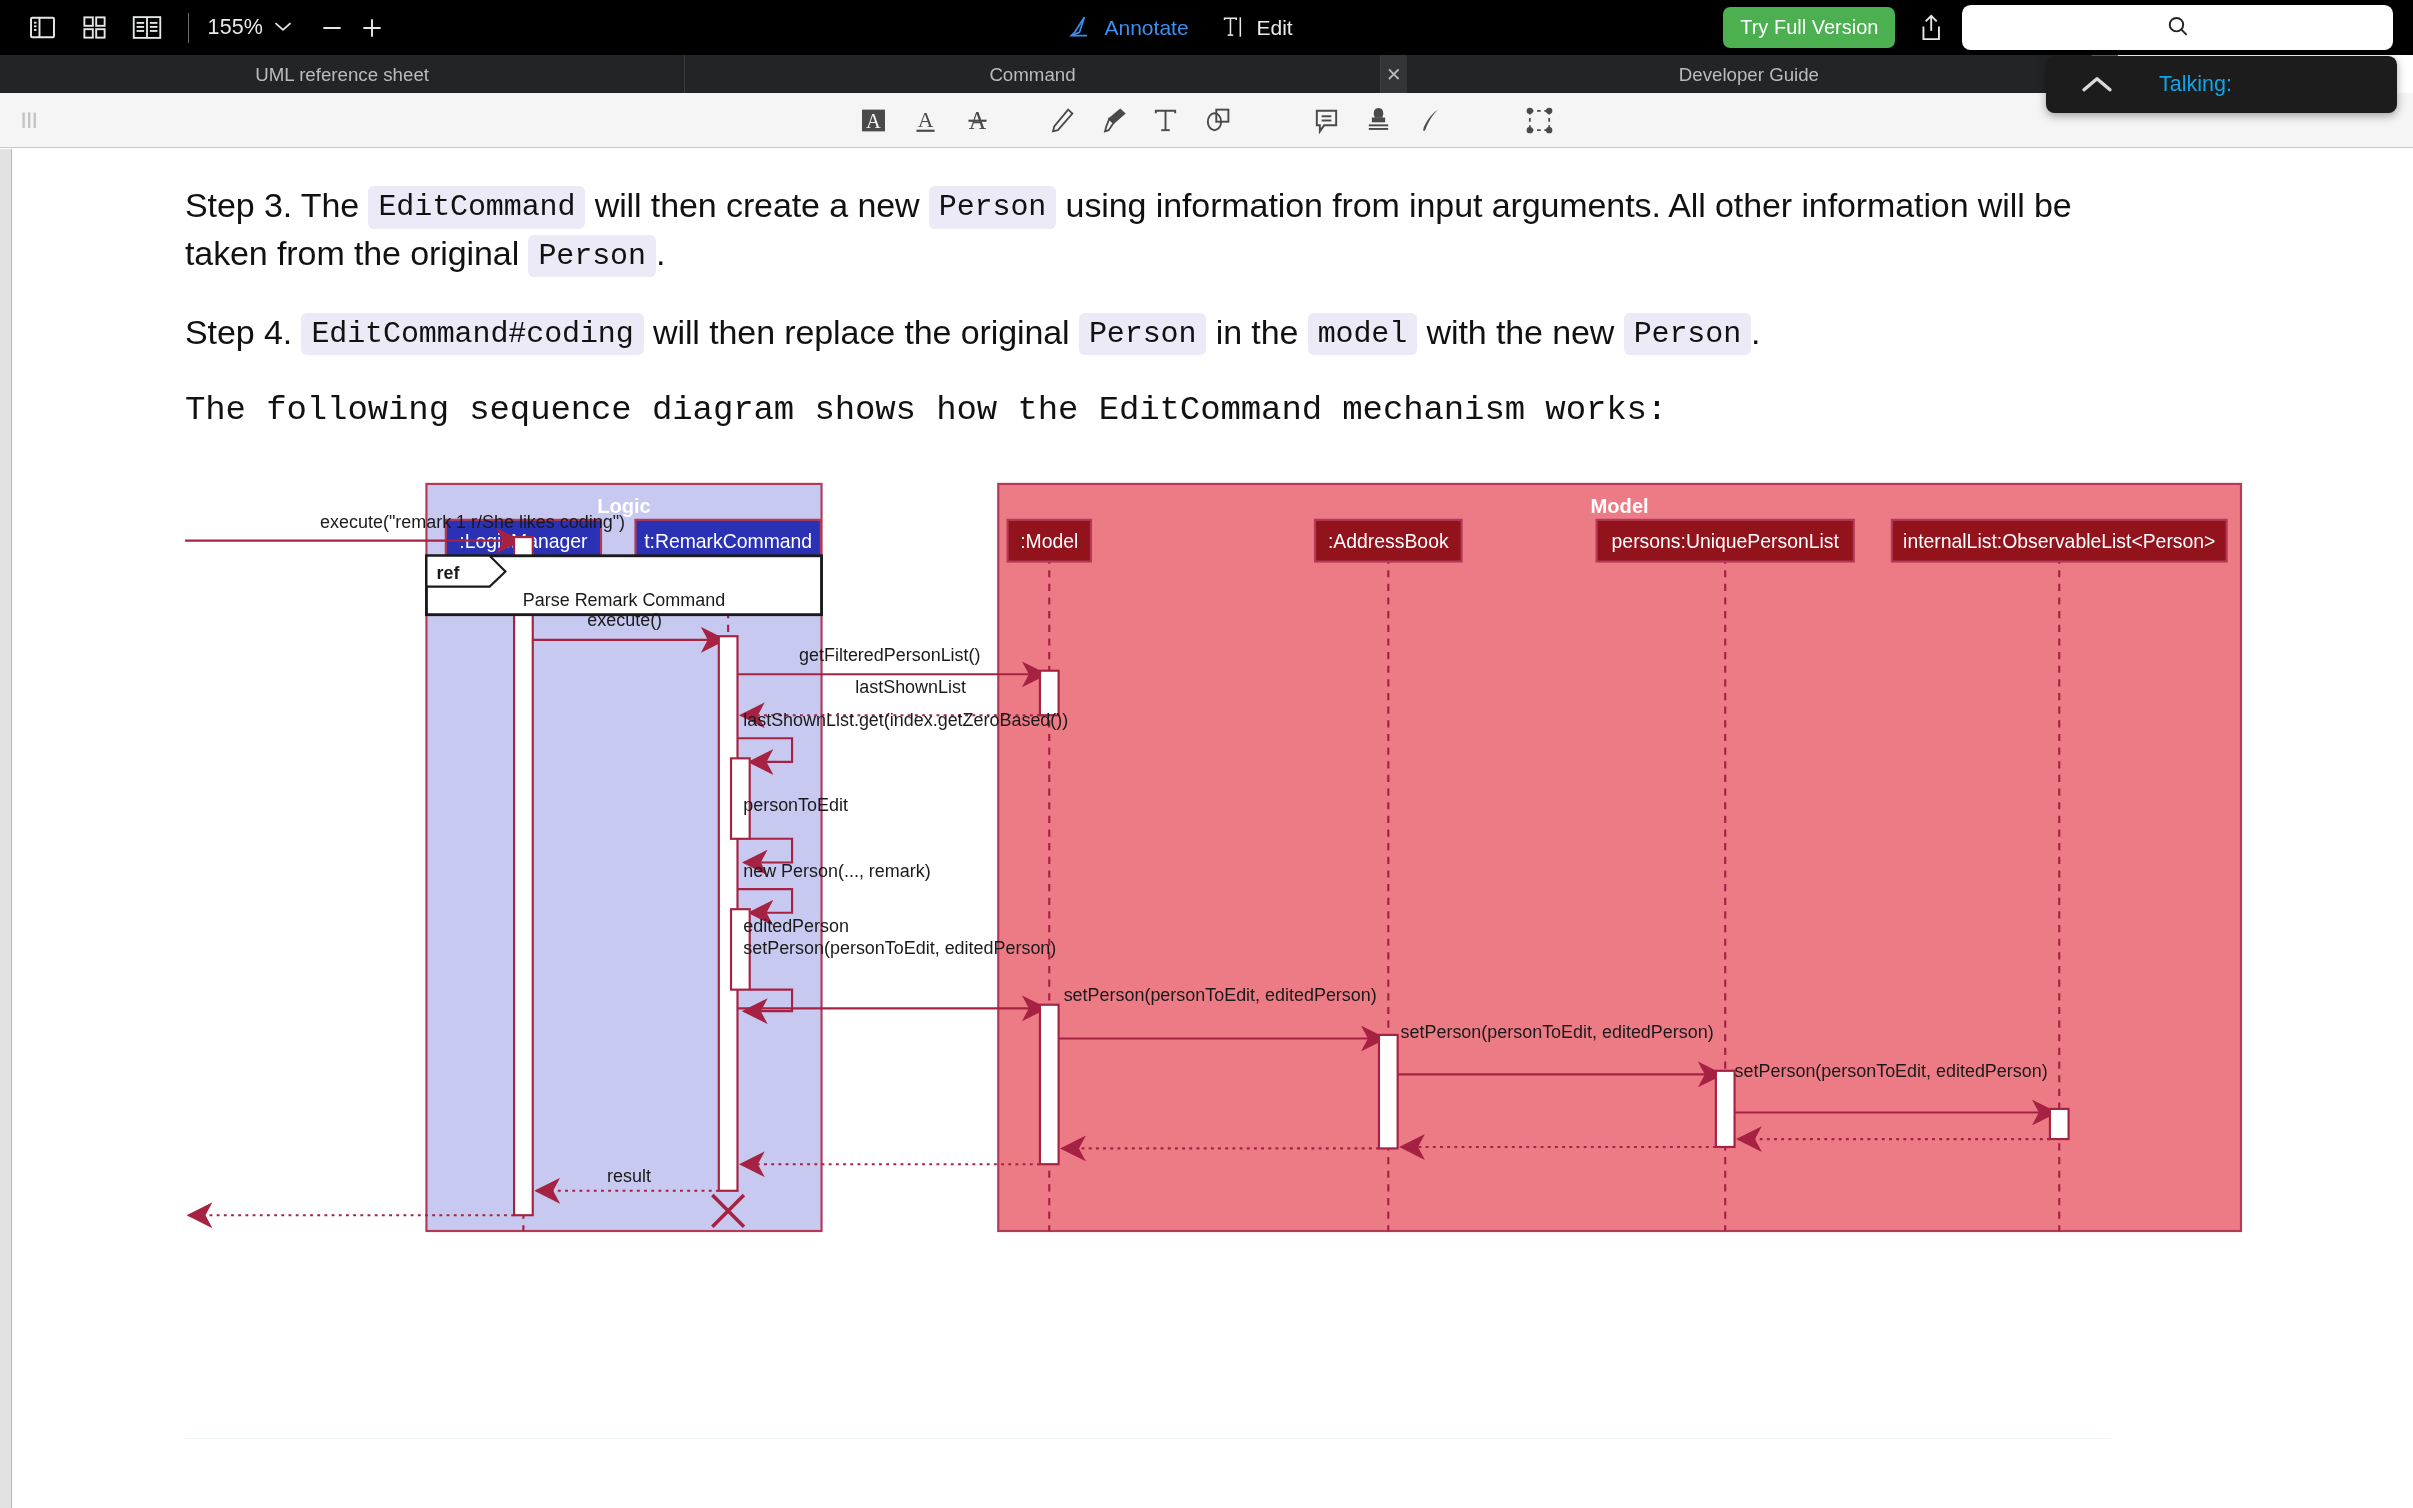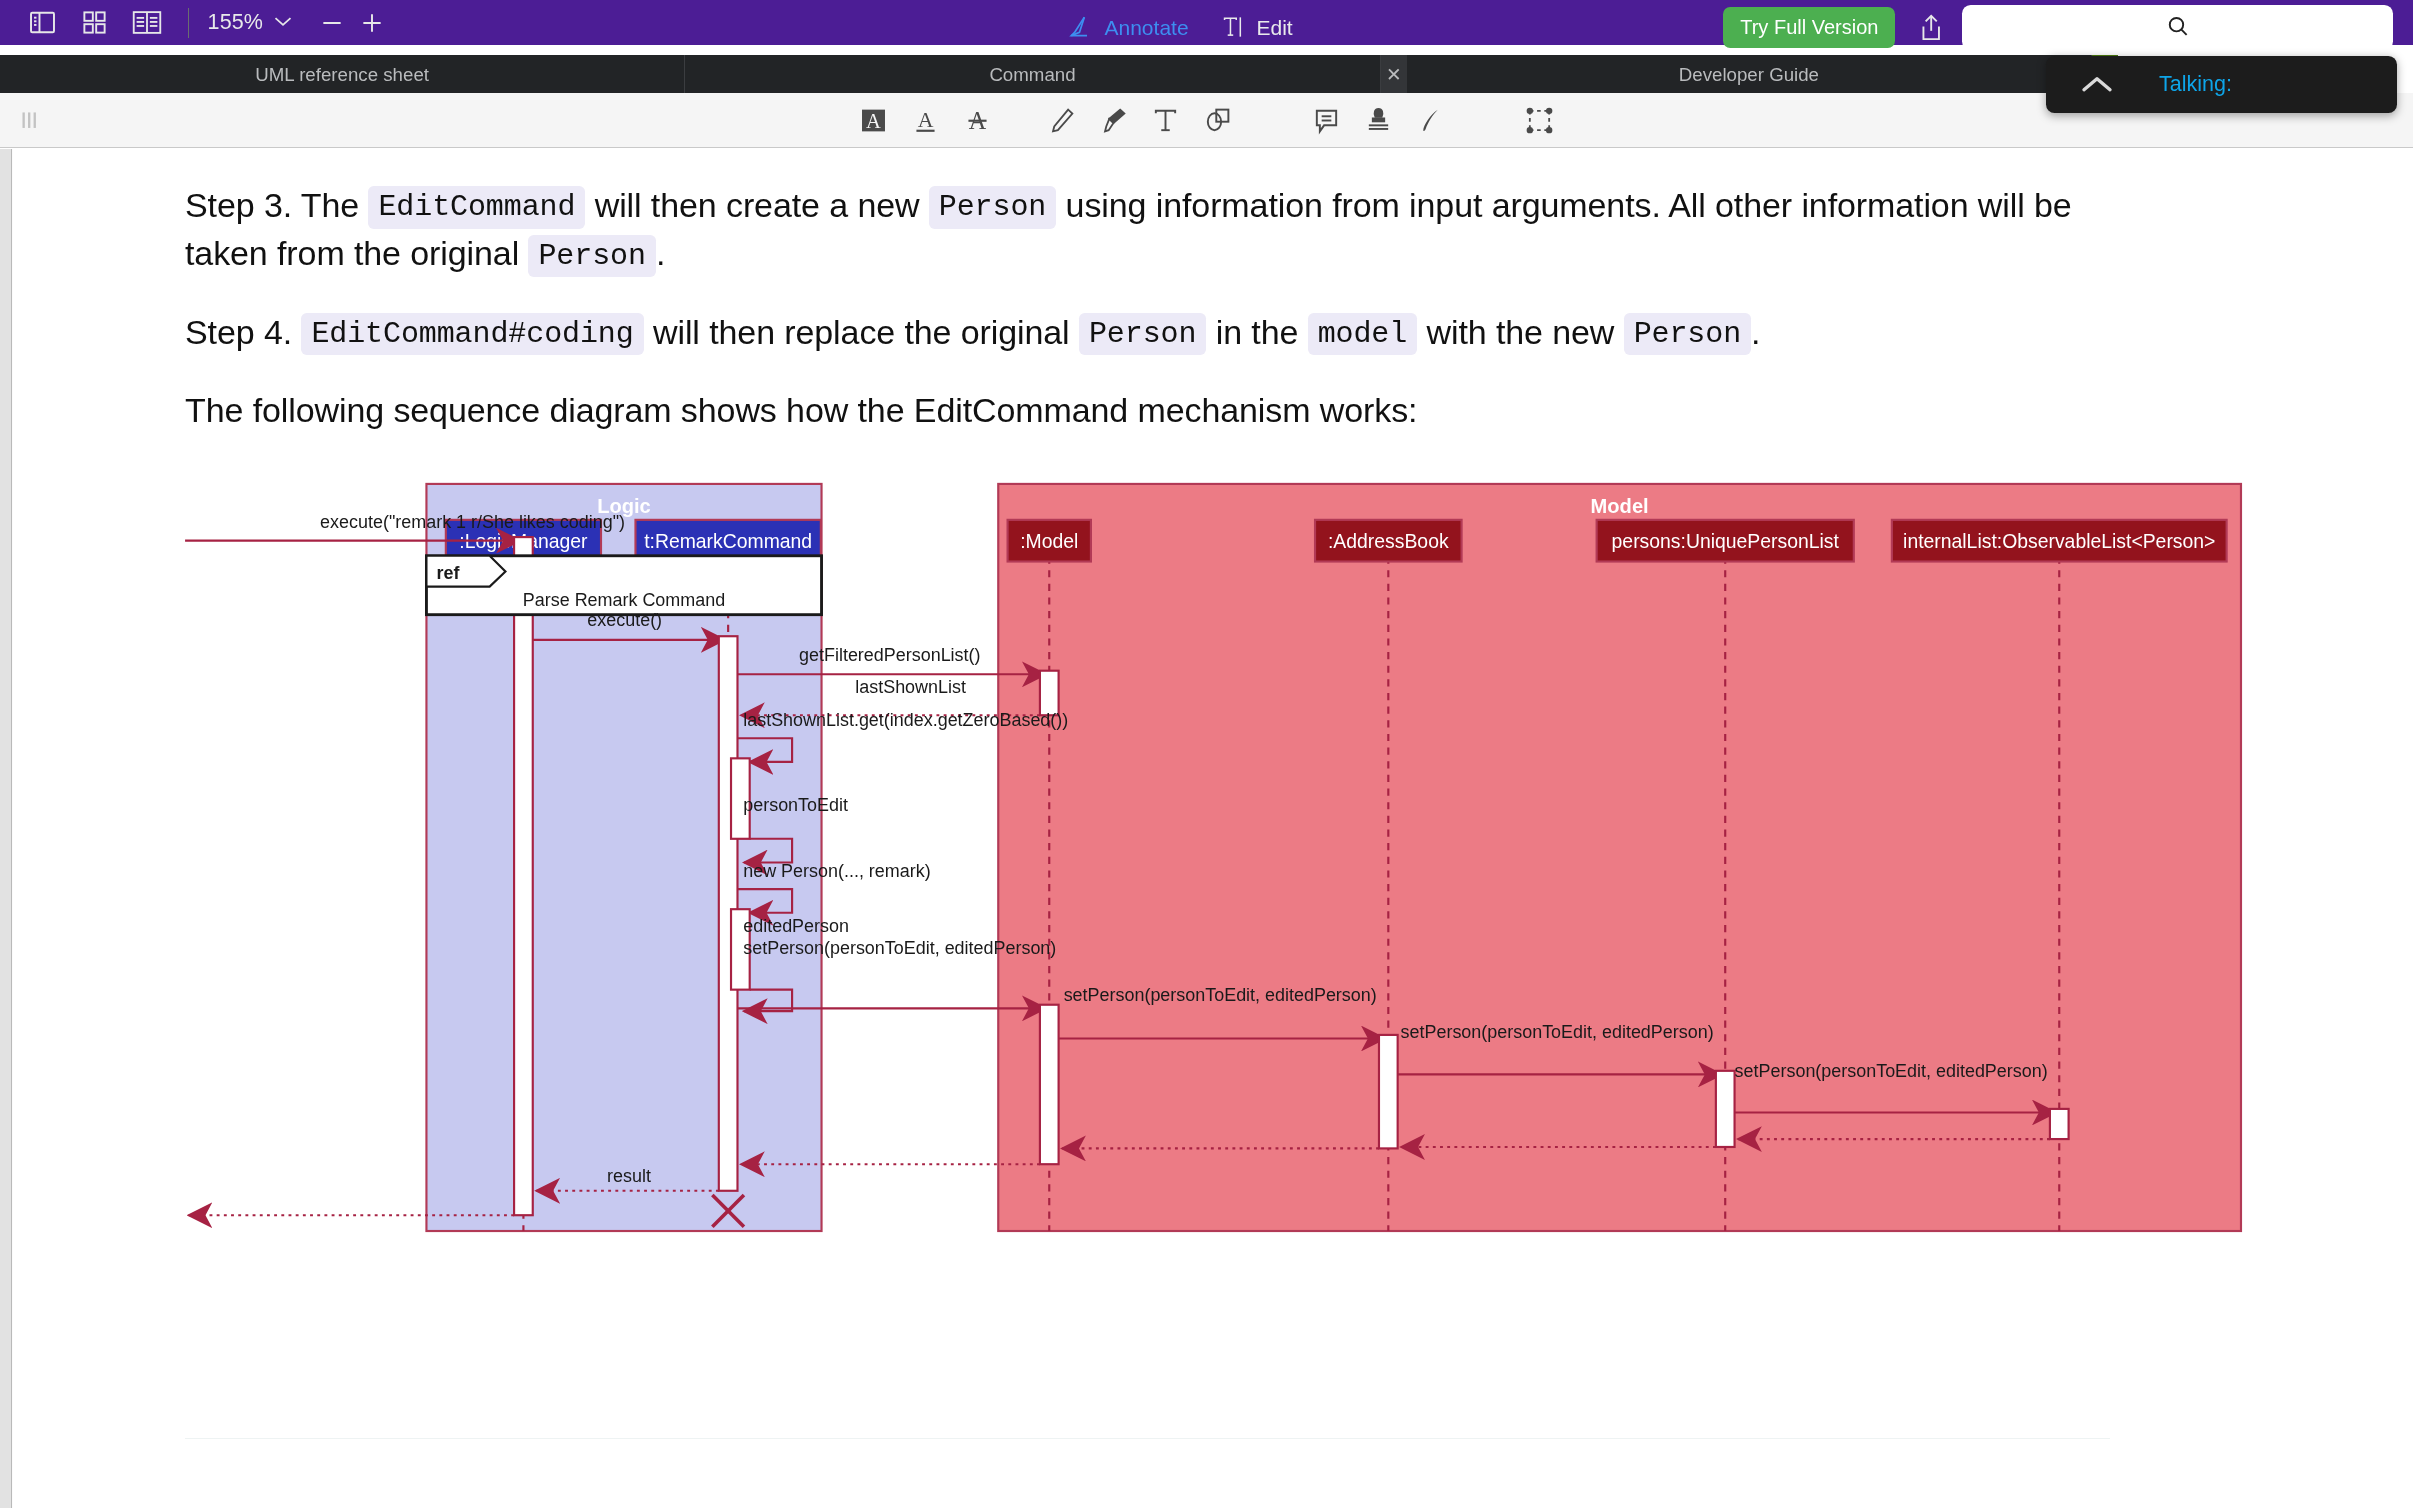--- a/index.html
+++ b/index.html
@@ -6,22 +6,22 @@
   html, body {
     width: 2413px; height: 1508px;
     background: #ffffff;
     font-family: "Liberation Sans", sans-serif;
     overflow: hidden;
   }
   .app { position: relative; width: 2413px; height: 1508px; background:#fff; }
 
   
   .topbar {
-    position:absolute; left:0; top:0; width:2413px; height:45px;
-    background:#4c1d95; display:flex; align-items:center;
+    position:absolute; left:0; top:0; width:2413px; height:55px;
+    background:#000000; display:flex; align-items:center;
   }
   .tb-left { display:flex; align-items:center; padding-left:21.5px; gap:0; }
   .icon-btn {
     width:42px; height:36px; display:flex; align-items:center; justify-content:center;
     margin-right:10px;
   }
   .icon-btn svg { display:block; }
   .tb-sep { width:1.4px; height:30px; background:#6a6c70; margin:0 18.7px 0 10px; }
   .zoom-val {
     color:#e8e9ea; font-size:21.5px; letter-spacing:0.1px; font-family:"Liberation Sans", sans-serif;
@@ -113,21 +113,21 @@
     position:absolute; left:13px; top:0; width:2273px; min-height:1360px;
     background:#ffffff;
   }
   .page-inner { padding:32px 172px 0 172px; }
 
   .para {
     font-family:"Liberation Sans", sans-serif;
     font-size:34px; line-height:1.42; color:#111;
     margin-bottom:30px; letter-spacing:-0.1px;
   }
-  .para.last { margin-bottom:37px; }
+  .para.last { margin-bottom:37px;font-family:Liberation Mono, monospace; }
   code.code {
     font-family:"Liberation Mono", monospace;
     font-size:30px;
     background:#eceaf7; border-radius:5.7px;
     padding:4.3px 10px; color:#111;
     vertical-align: 1.4px;
   }
 
   
   .diagram-wrap {

